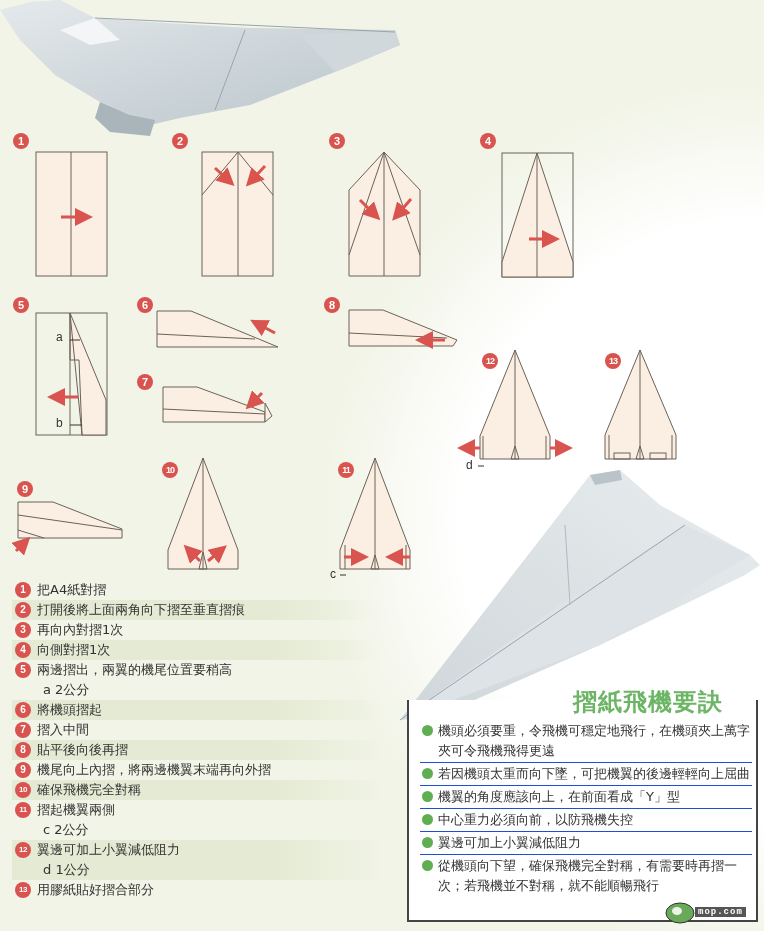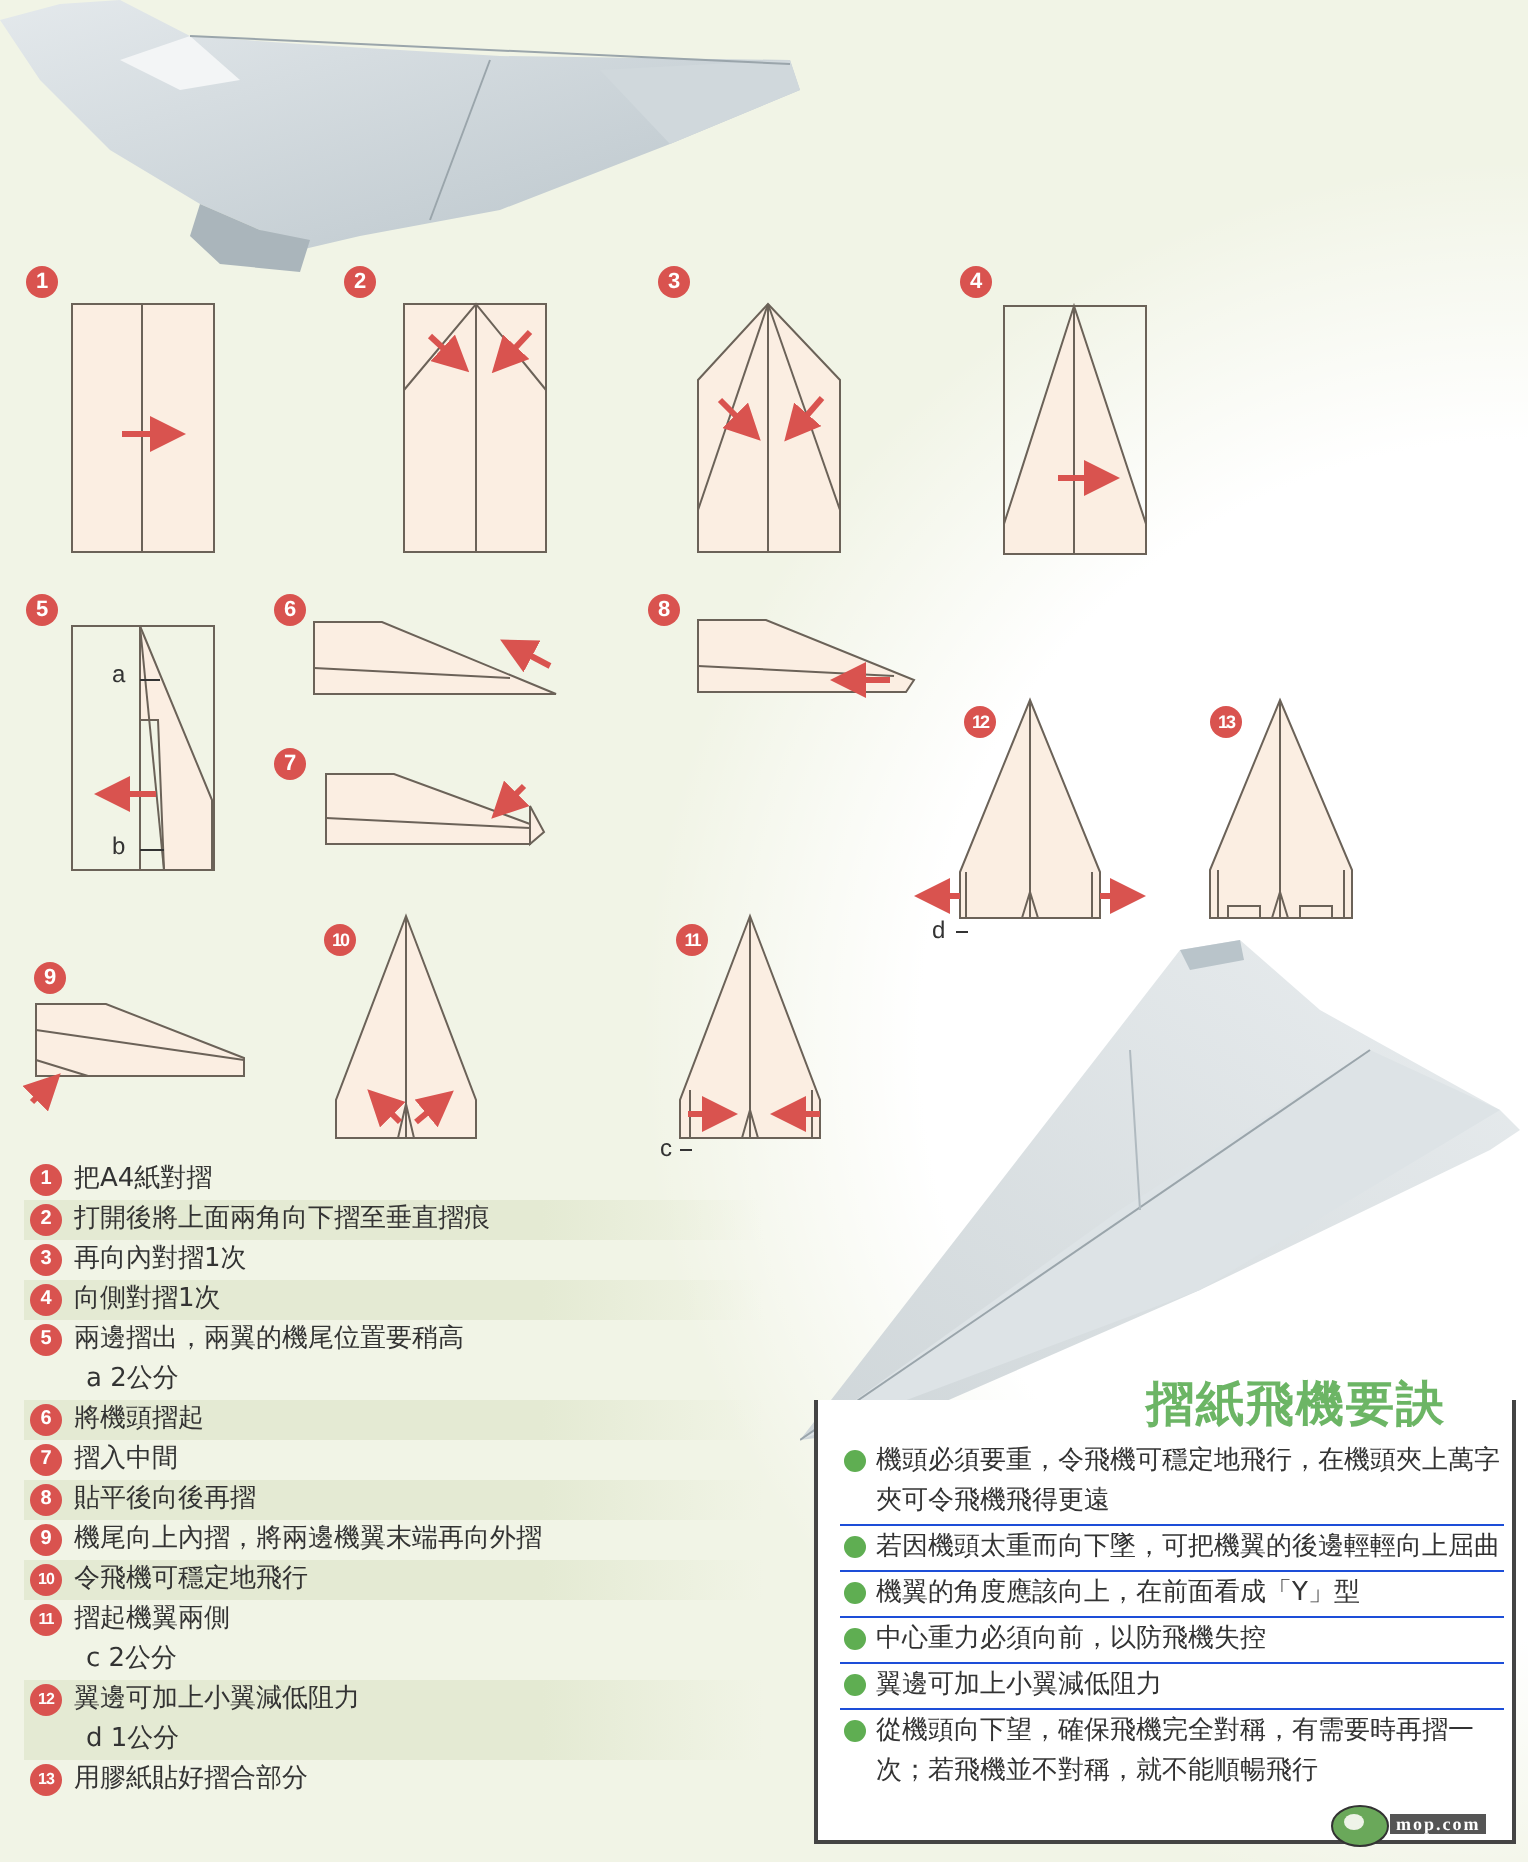--- a/index.html
+++ b/index.html
@@ -65,21 +65,21 @@
   .tip .dot {
     position: absolute; left: 2px; top: 5px; width: 11px; height: 11px;
     border-radius: 50%; background: #5fae52;
   }
   .logo {
     position: absolute; left: 660px; top: 895px; width: 100px; height: 30px;
   }
   .logo-text {
     position: absolute; left: 695px; top: 907px; font-size: 9px; font-weight: bold;
     color: #fff; background: #555; padding: 0 3px; letter-spacing: 1px;
-    font-family: Liberation Serif, serif;
+    font-family: Liberation Mono, monospace;
   }
 </style>
 </head>
 <body>
 
 <div class="bg-curve"></div>
 
 <svg class="photo-top" viewBox="0 0 410 140">
   <defs>
     <linearGradient id="pg1" x1="0" y1="0" x2="1" y2="1">
@@ -228,21 +228,21 @@
   <div class="step"><span class="num">1</span><span>把A4紙對摺</span></div>
   <div class="step shaded"><span class="num">2</span><span>打開後將上面兩角向下摺至垂直摺痕</span></div>
   <div class="step"><span class="num">3</span><span>再向內對摺1次</span></div>
   <div class="step shaded"><span class="num">4</span><span>向側對摺1次</span></div>
   <div class="step"><span class="num">5</span><span>兩邊摺出，兩翼的機尾位置要稍高</span></div>
   <div class="step sub">a 2公分</div>
   <div class="step shaded"><span class="num">6</span><span>將機頭摺起</span></div>
   <div class="step"><span class="num">7</span><span>摺入中間</span></div>
   <div class="step shaded"><span class="num">8</span><span>貼平後向後再摺</span></div>
   <div class="step"><span class="num">9</span><span>機尾向上內摺，將兩邊機翼末端再向外摺</span></div>
-  <div class="step shaded"><span class="num two">10</span><span>令飛機可穩定地飛行</span></div>
+  <div class="step shaded"><span class="num two">10</span><span>確保飛機完全對稱</span></div>
   <div class="step"><span class="num two">11</span><span>摺起機翼兩側</span></div>
   <div class="step sub">c  2公分</div>
   <div class="step shaded"><span class="num two">12</span><span>翼邊可加上小翼減低阻力</span></div>
   <div class="step sub shaded">d 1公分</div>
   <div class="step"><span class="num two">13</span><span>用膠紙貼好摺合部分</span></div>
 </div>
 
 <div class="tips-box"></div>
 <div class="tips-title">摺紙飛機要訣</div>
 <div class="tips-list">

